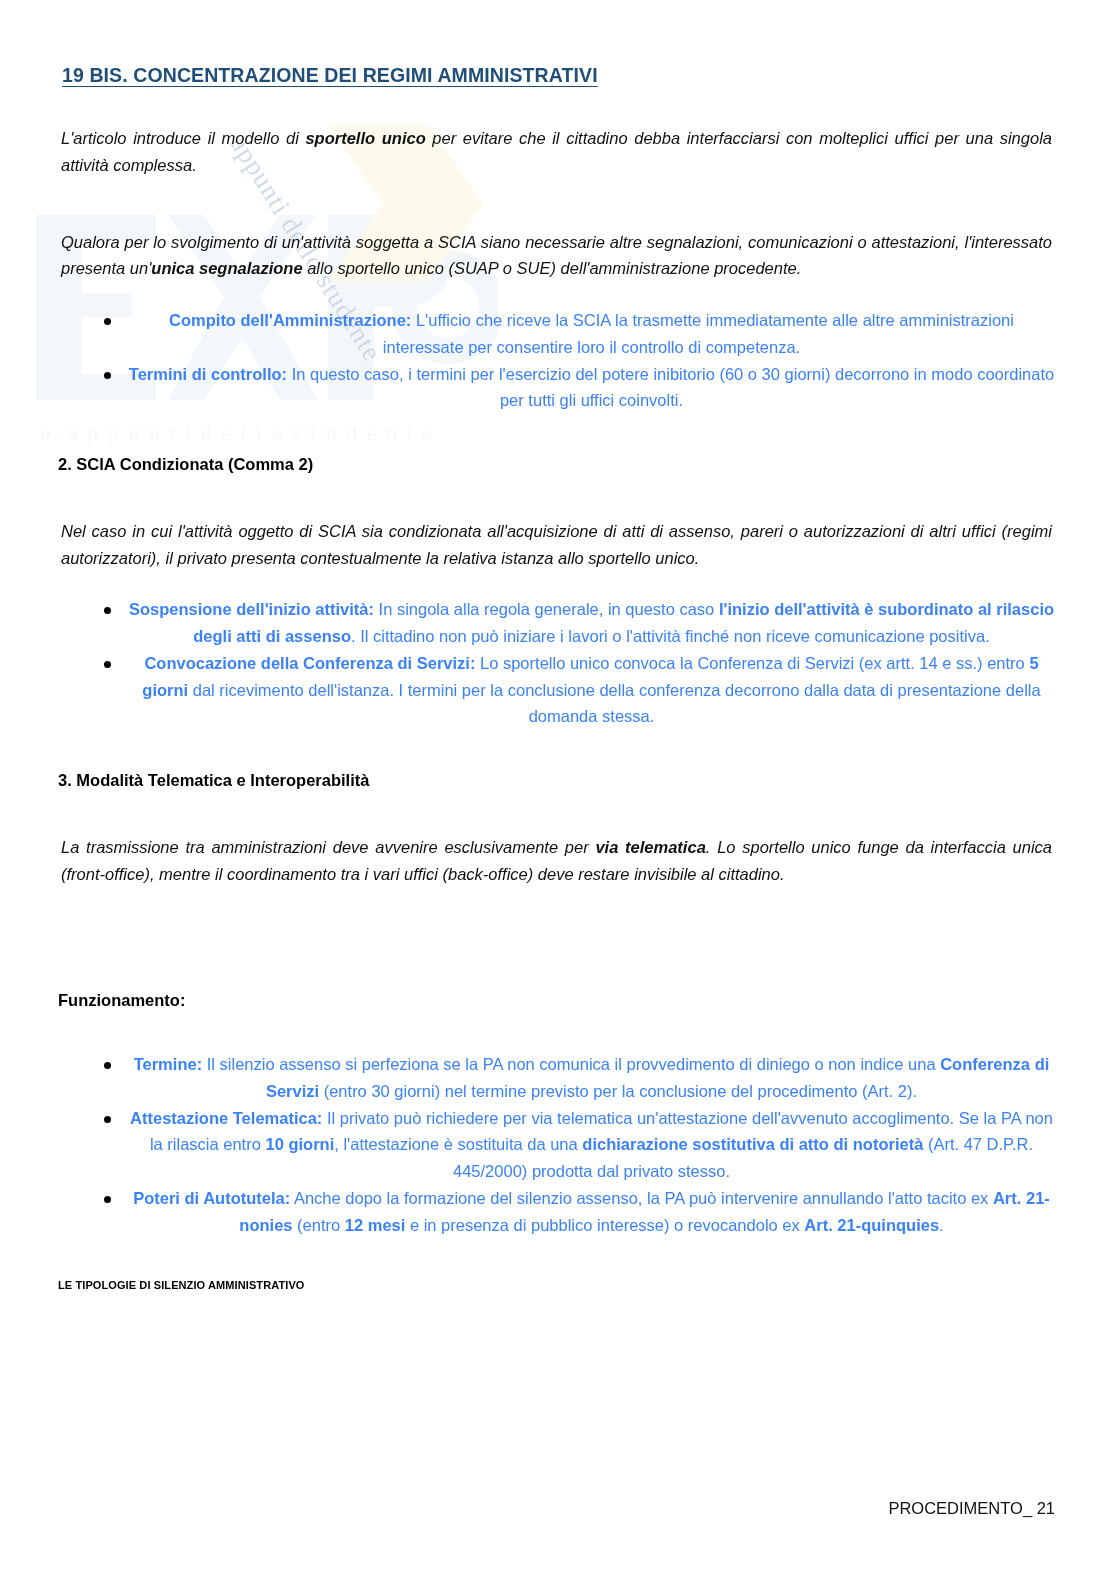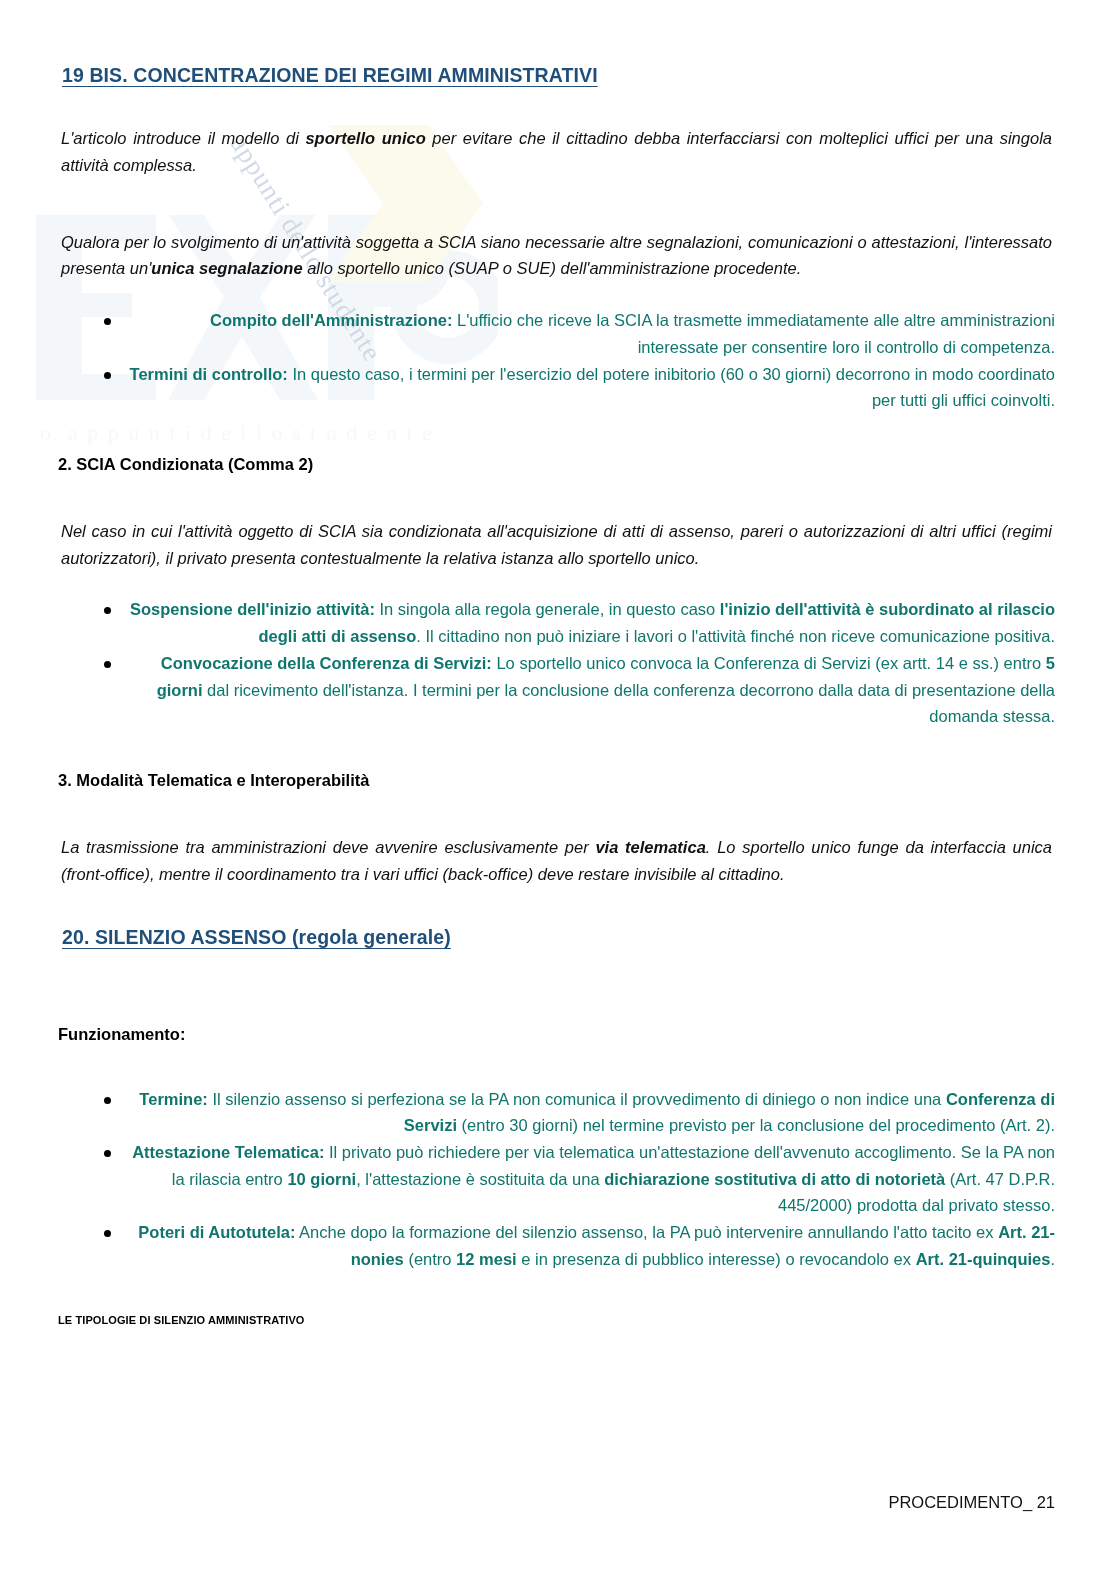--- a/index.html
+++ b/index.html
@@ -93,42 +93,42 @@
 
   ul.bullets {
     list-style: none;
     margin: 0;
     padding: 0;
   }
   ul.bullets > li {
     position: relative;
     padding-left: 70px;
     font-size: 16.5px;
-    color: #0f766e;
+    color: #3b82f6;
     line-height: 1.62;
-    text-align: right;
+    text-align: center;
     margin: 0 0 0 0;
   }
   ul.bullets > li::before {
     content: "";
     position: absolute;
     left: 46px;
     top: 11px;
     width: 7px;
     height: 7px;
     border-radius: 50%;
     background: #000000;
   }
 
   b, strong { font-weight: bold; }
 
   .footer {
     position: absolute;
     right: 62px;
-    bottom: 68px;
+    bottom: 62px;
     font-size: 16.5px;
     color: #111111;
     z-index: 2;
   }
 
   .plain-heading {
     font-size: 11px;
     font-weight: bold;
     color: #000000;
     letter-spacing: 0.1px;
@@ -200,21 +200,20 @@
     <div class="spacer-md"></div>
 
     <p class="sub-heading">3. Modalità Telematica e Interoperabilità</p>
 
     <div class="spacer-md"></div>
 
     <p class="body-par"><span>La trasmissione tra amministrazioni deve avvenire esclusivamente per </span><b>via telematica</b><span>. Lo sportello unico funge da interfaccia unica (front-office), mentre il coordinamento tra i vari uffici (back-office) deve restare invisibile al cittadino.</span></p>
 
     <div class="spacer-lg"></div>
 
-    <h1 class="section-heading">20. SILENZIO ASSENSO (regola generale)</h1>
 
     <div class="spacer-lg"></div>
 
 
     <div class="spacer-md"></div>
 
     <p class="sub-heading">Funzionamento:</p>
 
     <div class="spacer-md"></div>
 

